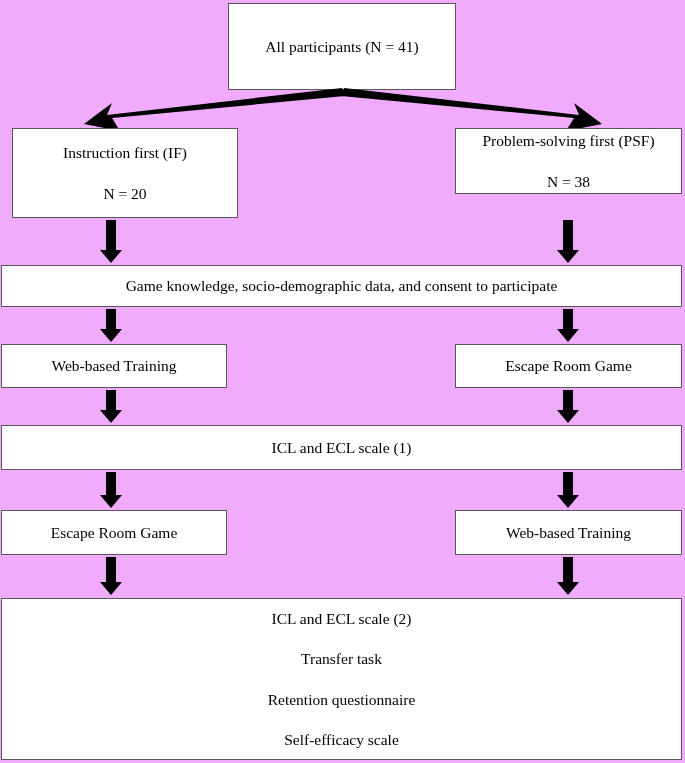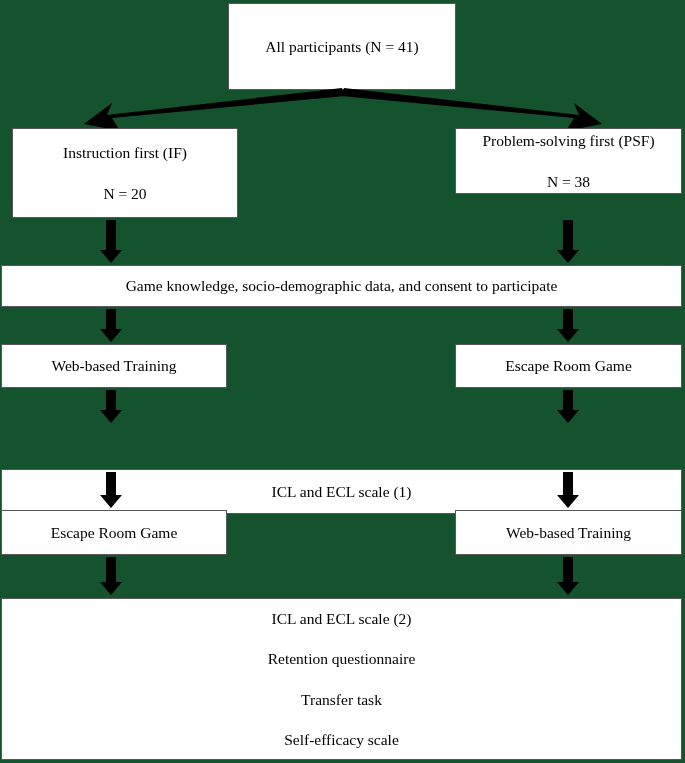--- a/index.html
+++ b/index.html
@@ -4,21 +4,21 @@
 <style>
   html, body {
     margin: 0;
     padding: 0;
     background: #ffffff;
   }
   #canvas {
     position: relative;
     width: 685px;
     height: 763px;
-    background: #14532d;
+    background: #f0abfc;
     font-family: "Liberation Serif", "DejaVu Serif", serif;
     overflow: hidden;
   }
   .box {
     position: absolute;
     box-sizing: border-box;
     border: 1px solid #58585a;
     background: #ffffff;
     display: flex;
     flex-direction: column;
@@ -136,21 +136,21 @@
 
   <div class="varrow" style="left:100px; top:390px; height:33px;">
     <div class="shaft" style="height:20px;"></div>
     <div class="head" style="top:20px;"></div>
   </div>
   <div class="varrow" style="left:557px; top:390px; height:33px;">
     <div class="shaft" style="height:20px;"></div>
     <div class="head" style="top:20px;"></div>
   </div>
 
-  <div class="box single" style="left:1px; top:425px; width:681px; height:45px;margin-top:44px;">
+  <div class="box single" style="left:1px; top:425px; width:681px; height:45px;">
     <span class="line">ICL and ECL scale (1)</span>
   </div>
 
   <div class="varrow" style="left:100px; top:472px; height:36px;">
     <div class="shaft" style="height:23px;"></div>
     <div class="head" style="top:23px;"></div>
   </div>
   <div class="varrow" style="left:557px; top:472px; height:36px;">
     <div class="shaft" style="height:23px;"></div>
     <div class="head" style="top:23px;"></div>
@@ -167,18 +167,18 @@
     <div class="shaft" style="height:25px;"></div>
     <div class="head" style="top:25px;"></div>
   </div>
   <div class="varrow" style="left:557px; top:557px; height:38px;">
     <div class="shaft" style="height:25px;"></div>
     <div class="head" style="top:25px;"></div>
   </div>
 
   <div class="box multi-line" style="left:1px; top:598px; width:681px; height:162px;">
     <span class="line">ICL and ECL scale (2)</span>
+    <span class="line">Transfer task</span>
     <span class="line">Retention questionnaire</span>
-    <span class="line">Transfer task</span>
     <span class="line">Self-efficacy scale</span>
   </div>
 
 </div>
 
 </body></html>

